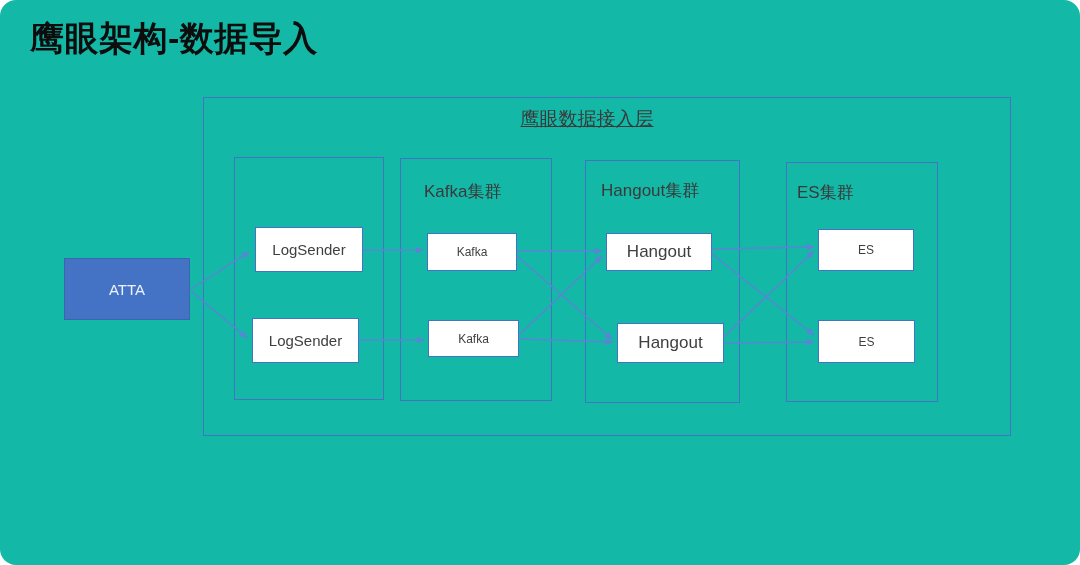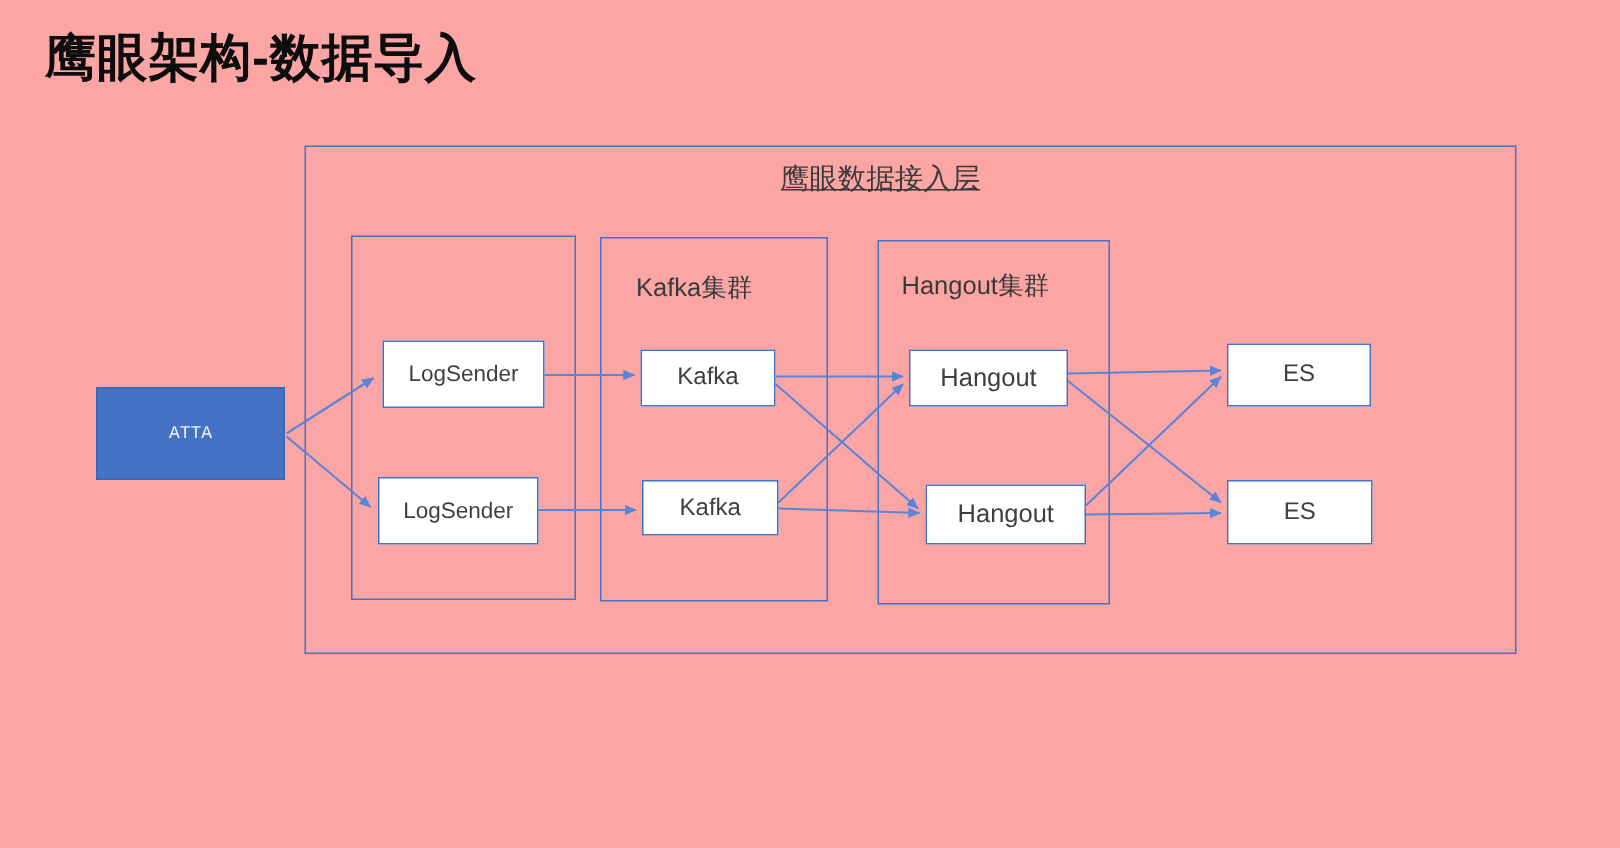--- a/index.html
+++ b/index.html
@@ -5,22 +5,23 @@
   html, body {
     margin: 0;
     padding: 0;
     background: #ffffff;
     font-family: "Liberation Sans", "DejaVu Sans", sans-serif;
   }
   .stage {
     position: relative;
     width: 1080px;
     height: 565px;
-    background: #fca5a5;
+    background: #14b8a6;
     overflow: hidden;
+    border-radius: 16px;
   }
   .page-title {
     position: absolute;
     left: 30px;
     top: 16px;
     margin: 0;
     font-size: 34px;
     font-weight: 700;
     color: #0d0d0d;
     letter-spacing: 0.5px;
@@ -58,29 +59,28 @@
     white-space: nowrap;
   }
   .node {
     position: absolute;
     border: 1.4px solid #4472C4;
     background: #ffffff;
     box-sizing: border-box;
     display: flex;
     align-items: center;
     justify-content: center;
-    font-size: 16px;
+    font-size: 12px;
     color: #3f3f3f;
   }
   .node.source {
     background: #4472C4;
     border-color: #3a66b0;
     color: #edf2fb;
-    font-size: 12px;
-    font-family: Liberation Mono, monospace;
+    font-size: 15px;
   }
   .edges-svg {
     position: absolute;
     left: 0;
     top: 0;
     pointer-events: none;
   }
   .edges-svg line {
     stroke: #5b84d6;
     stroke-width: 1.4;
@@ -111,20 +111,23 @@
   </div>
 
   <div class="group-box" style="left:400px;top:158px;width:152px;height:243px;text-align:right;">
     <div class="group-title" style="left:23px;top:22px;">Kafka集群</div>
   </div>
 
   <div class="group-box" style="left:585px;top:160px;width:155px;height:243px;">
     <div class="group-title" style="left:15px;top:19px;">Hangout集群</div>
   </div>
 
+  <div class="group-box" style="left:786px;top:162px;width:152px;height:240px;">
+    <div class="group-title" style="left:10px;top:19px;">ES集群</div>
+  </div>
 
   <div class="node source" style="left:64px;top:258px;width:126px;height:62px;">ATTA</div>
 
   <div class="node" style="left:255px;top:227px;width:108px;height:45px;font-size:15px;">LogSender</div>
   <div class="node" style="left:252px;top:318px;width:107px;height:45px;font-size:15px;">LogSender</div>
 
   <div class="node" style="left:427px;top:233px;width:90px;height:38px;">Kafka</div>
   <div class="node" style="left:428px;top:320px;width:91px;height:37px;">Kafka</div>
 
   <div class="node" style="left:606px;top:233px;width:106px;height:38px;font-size:17px;">Hangout</div>

